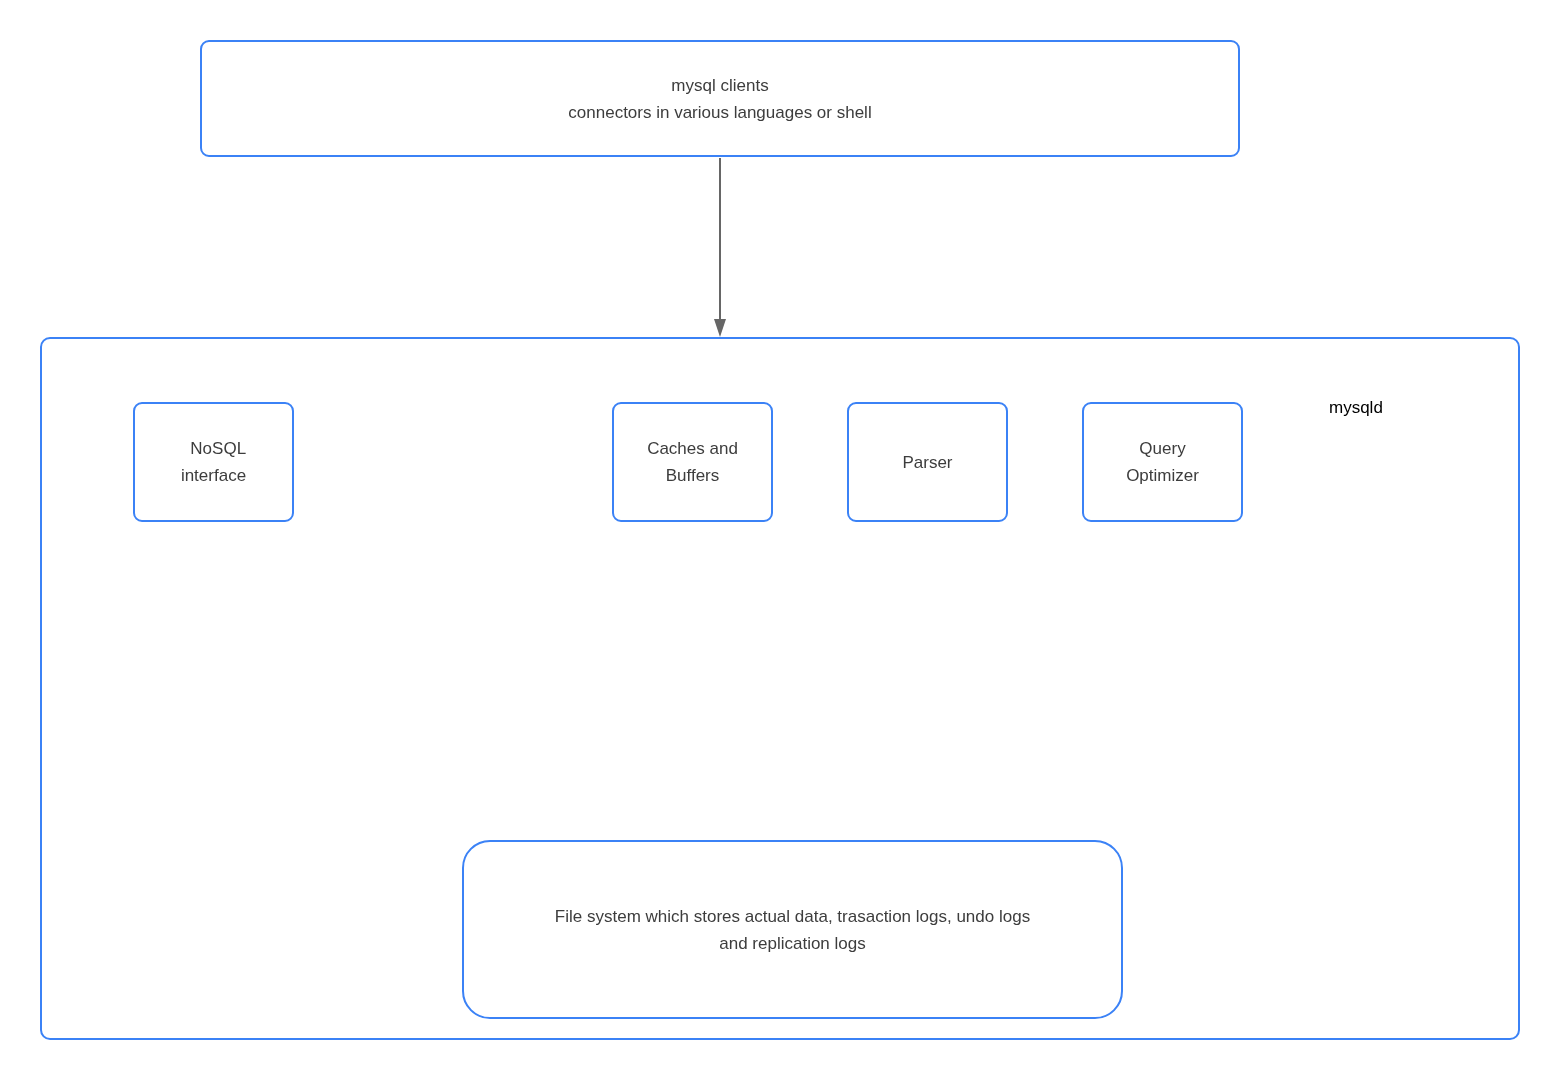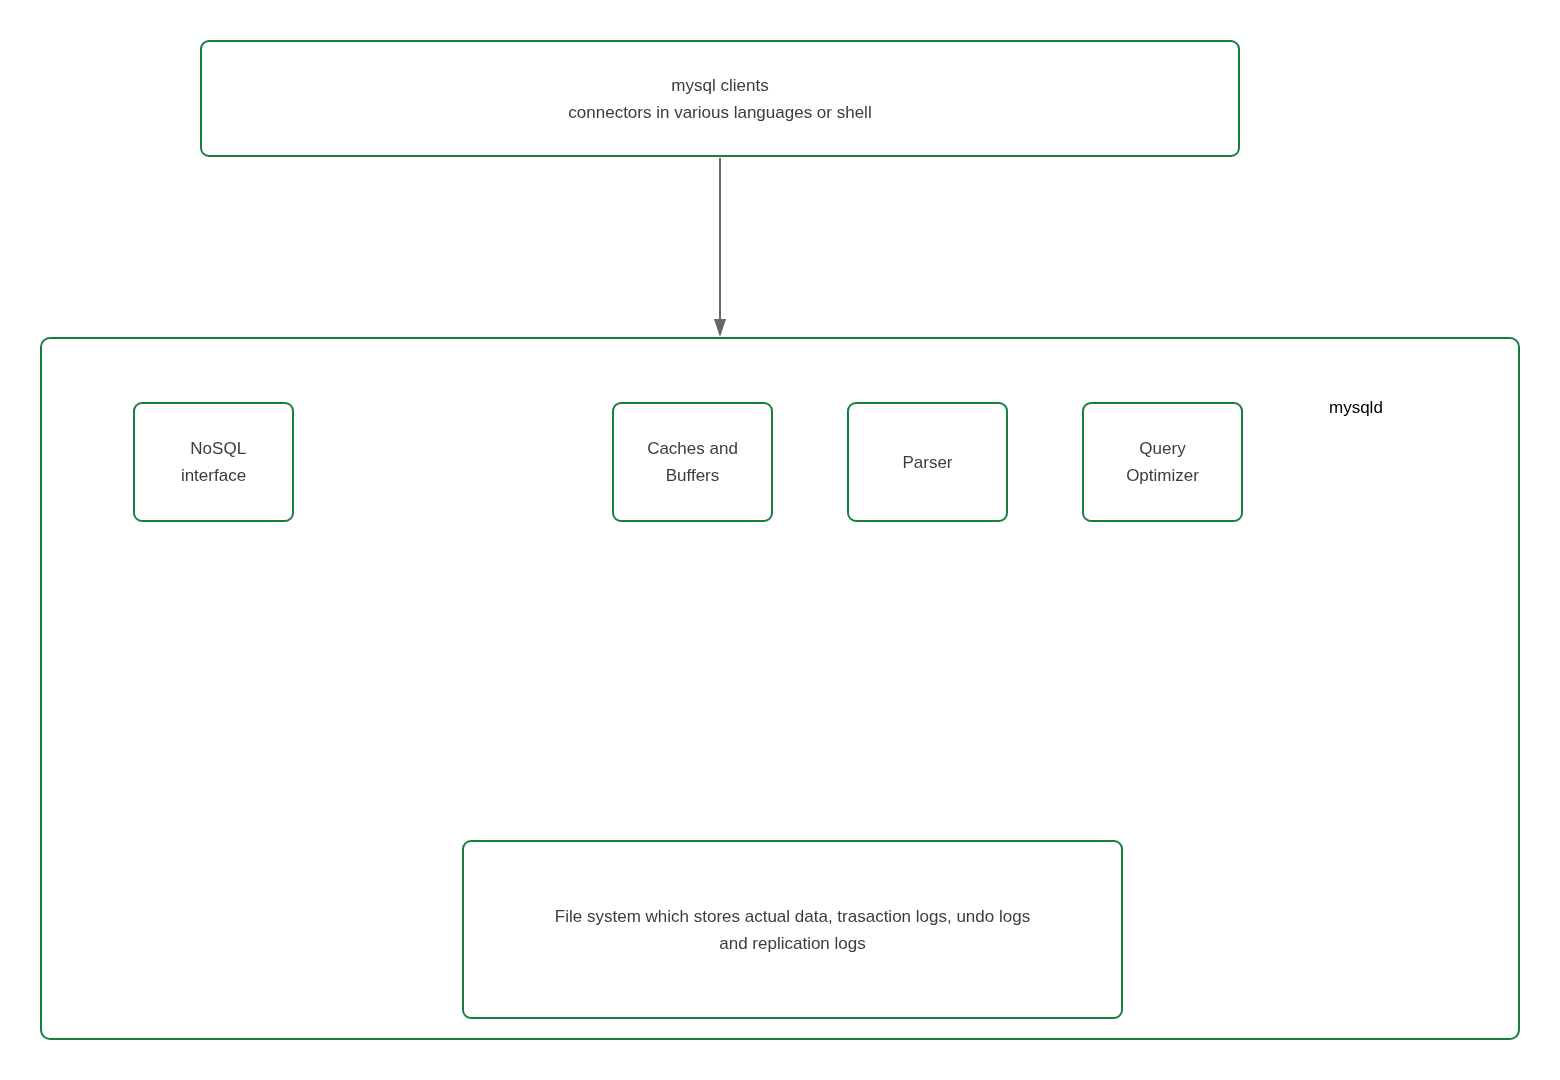--- a/index.html
+++ b/index.html
@@ -11,21 +11,21 @@
     position: relative;
     width: 1560px;
     height: 1080px;
     background: #ffffff;
     font-family: "Liberation Sans", sans-serif;
     overflow: hidden;
   }
   .box {
     position: absolute;
     background: #ffffff;
-    border: 2px solid #15803d;
+    border: 2px solid #3b82f6;
     border-radius: 9px;
     box-sizing: border-box;
     display: flex;
     align-items: center;
     justify-content: center;
     text-align: center;
   }
   .label {
     white-space: pre-line;
     font-size: 17px;
@@ -75,20 +75,21 @@
     left: 420px;
     top: 283px;
     width: 661px;
     height: 180px;
   }
   .filesystem-box {
     left: 420px;
     top: 501px;
     width: 661px;
     height: 179px;
+    border-radius: 28px;
   }
 </style>
 </head>
 <body>
 
 <div class="canvas">
 
   <div class="box clients-box">
     <div class="label">mysql clients
 connectors in various languages or shell</div>

